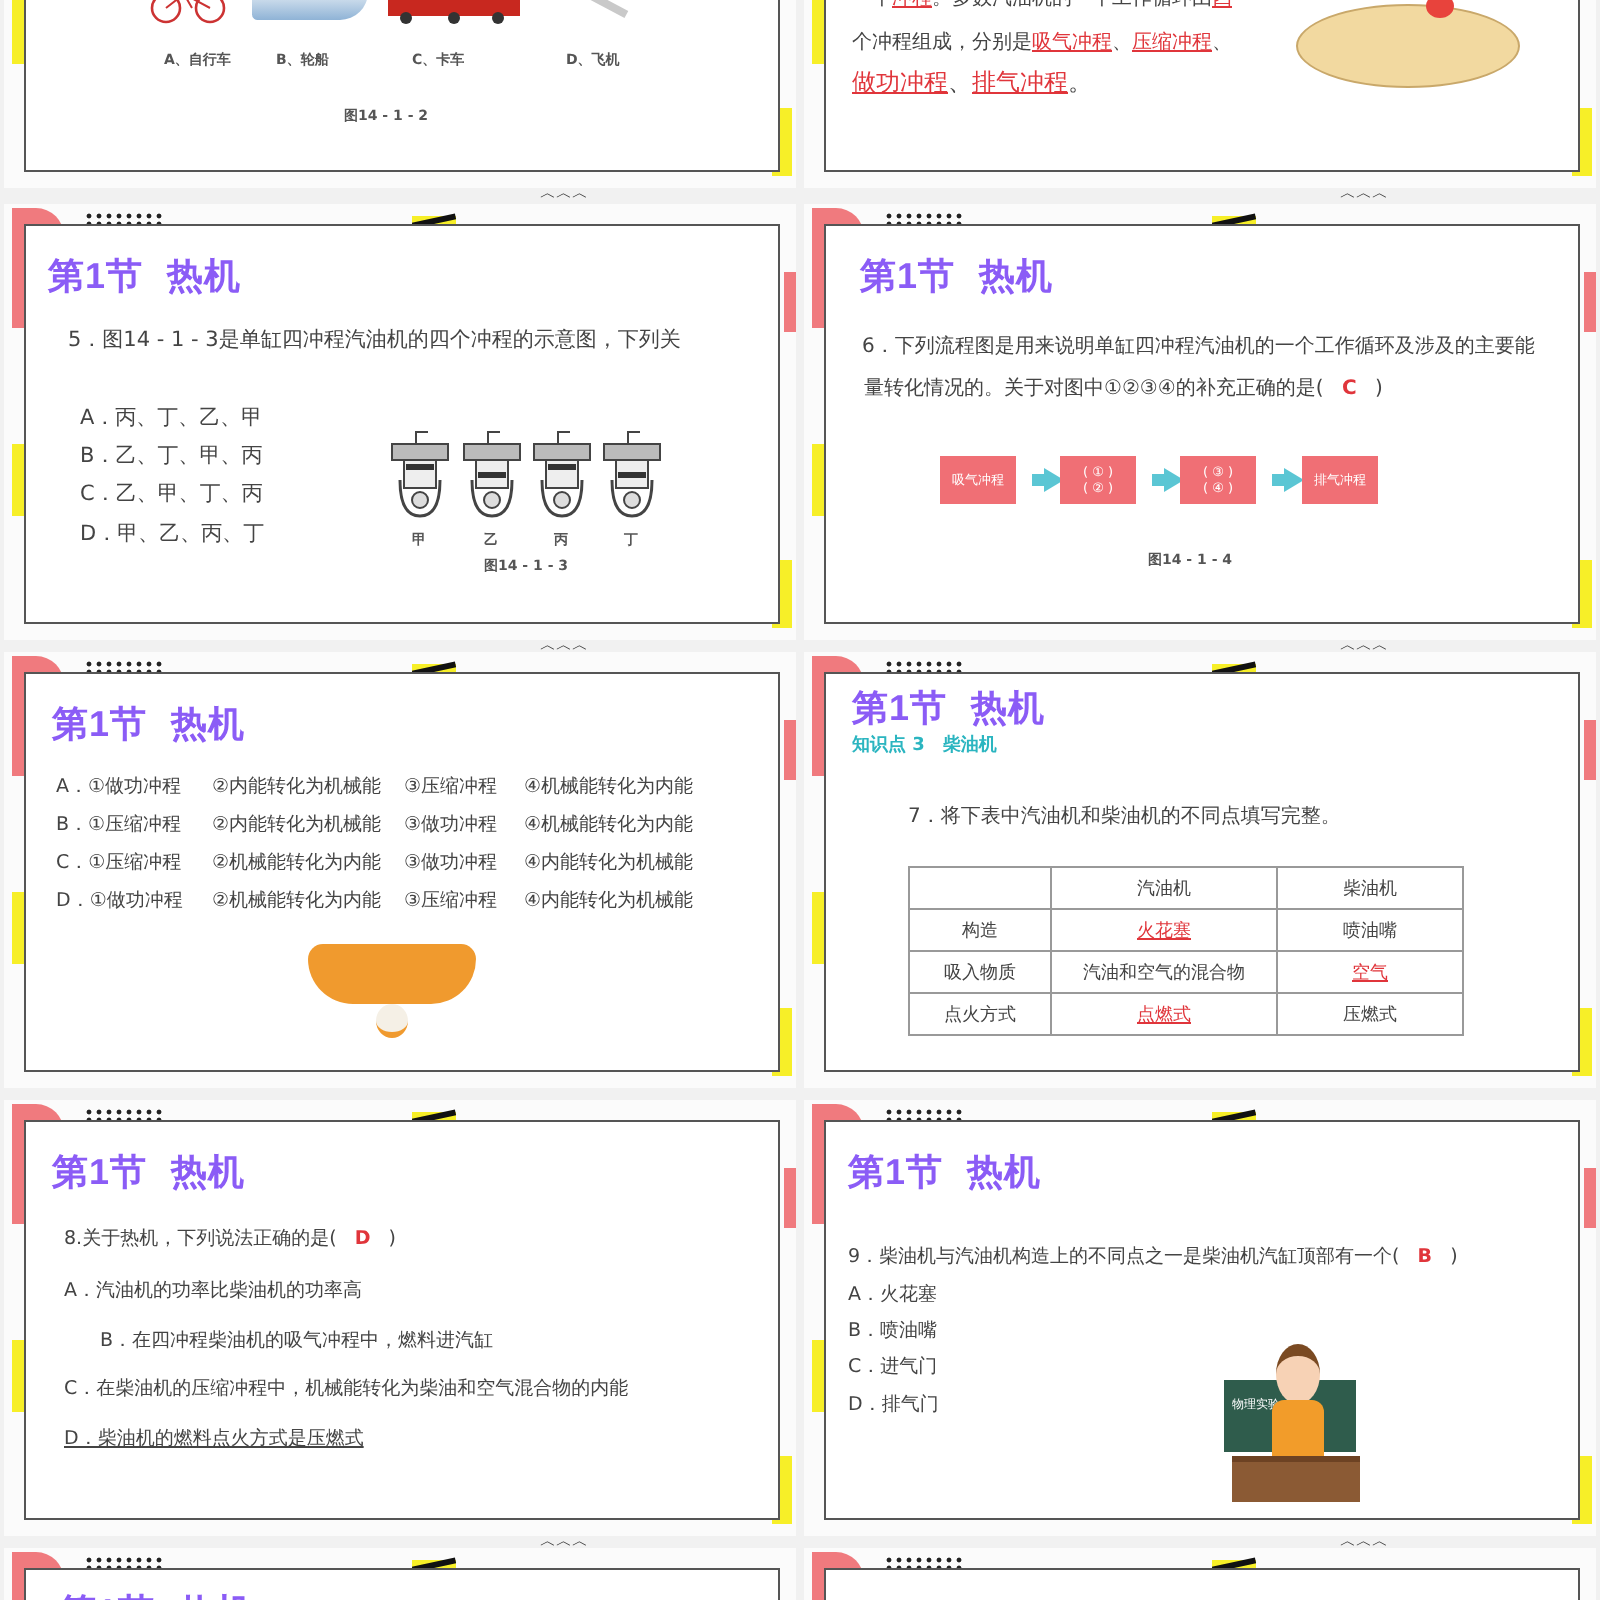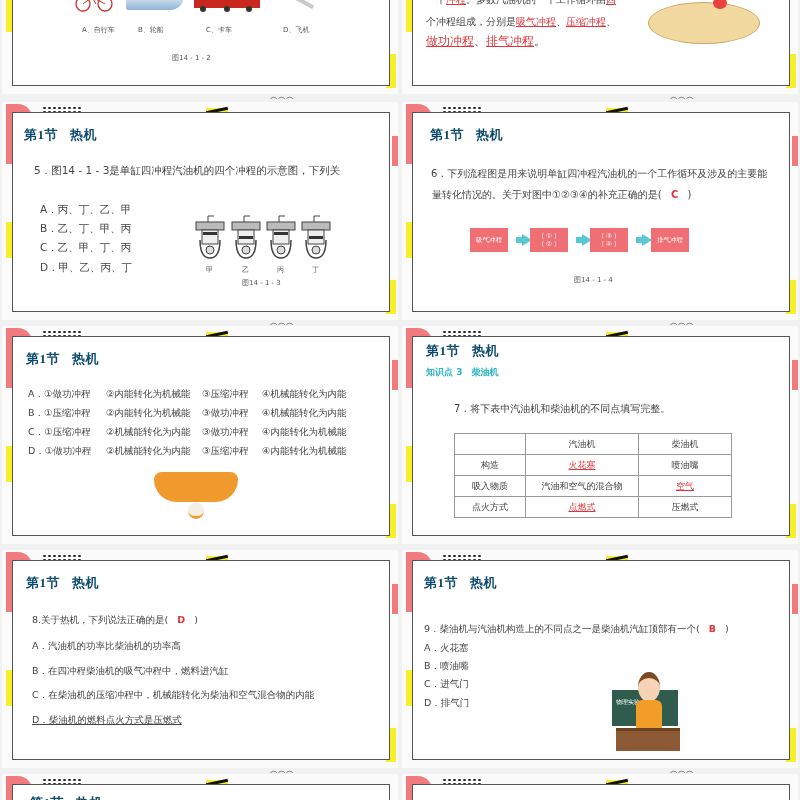--- a/index.html
+++ b/index.html
@@ -39,28 +39,28 @@
     transform:rotate(-12deg);
   }
   .deco-wave {
     position:absolute; left:268px; bottom:-6px; width:22px; height:6px; color:#333; font-size:8px; line-height:6px;
   }
   .frame {
     position:absolute; left:10px; top:10px; right:8px; bottom:8px;
     border:1.5px solid #555; background:#fff;
   }
   .title {
-    position:absolute; left:22px; top:24px; font-weight:bold; font-size:13px; color:#0c4a6e;
-    font-family:Liberation Serif, serif; letter-spacing:0.5px;
+    position:absolute; left:22px; top:24px; font-weight:bold; font-size:18px; color:#8b5cf6;
+    font-family:Liberation Sans, sans-serif; letter-spacing:0.5px;
   }
   .title .gap { display:inline-block; width:12px; }
   .txt { position:absolute; font-size:10.5px; color:#444; line-height:19px; white-space:nowrap; }
   .red { color:#e0353b; font-weight:bold; }
   .ul-red { color:#e0353b; text-decoration:underline; }
-  .cap { position:absolute; font-size:7px; color:#555; }
+  .cap { position:absolute; font-size:7px; color:#555;font-weight:bold; }
   .flow-box {
     position:absolute; top:0; width:38px; height:24px; background:#f06f75; color:#fff;
     font-size:6.5px; display:flex; align-items:center; justify-content:center; text-align:center; line-height:8px;
   }
   .flow-arrow {
     position:absolute; top:6px; width:0; height:0;
     border-top:6px solid transparent; border-bottom:6px solid transparent; border-left:10px solid #5bc6d4;
   }
   .flow-arrow::before {
     content:""; position:absolute; left:-16px; top:-3px; width:7px; height:6px; background:#5bc6d4;
@@ -293,21 +293,21 @@
   <div class="frame"></div>
   <div class="title" style="left:24px; top:24px;">
     <span>第1节</span><span class="gap"></span><span>热机</span>
   </div>
   <div class="txt" style="left:30px; top:60px; font-size:9.5px;">
     <span>8.关于热机，下列说法正确的是(</span>
     <span class="red" style="margin:0 6px;">D</span>
     <span>)</span>
   </div>
   <div class="txt" style="left:30px; top:86px; font-size:9.5px;">A．汽油机的功率比柴油机的功率高</div>
-  <div class="txt" style="left:30px; top:111px; font-size:9.5px;text-align:right;">B．在四冲程柴油机的吸气冲程中，燃料进汽缸</div>
+  <div class="txt" style="left:48px; top:111px; font-size:9.5px;text-align:right;">B．在四冲程柴油机的吸气冲程中，燃料进汽缸</div>
   <div class="txt" style="left:30px; top:135px; font-size:9.5px;">C．在柴油机的压缩冲程中，机械能转化为柴油和空气混合物的内能</div>
   <div class="txt" style="left:30px; top:160px; font-size:9.5px;text-decoration:underline;">D．柴油机的燃料点火方式是压燃式</div>
 </div>
 
 <div class="slide" style="left:402px; top:550px;">
   <div class="deco-red"></div>
   <div class="deco-red-right"></div>
   <div class="deco-dots"></div>
   <div class="deco-slash"></div>
   <div class="deco-yellow-left"></div>

